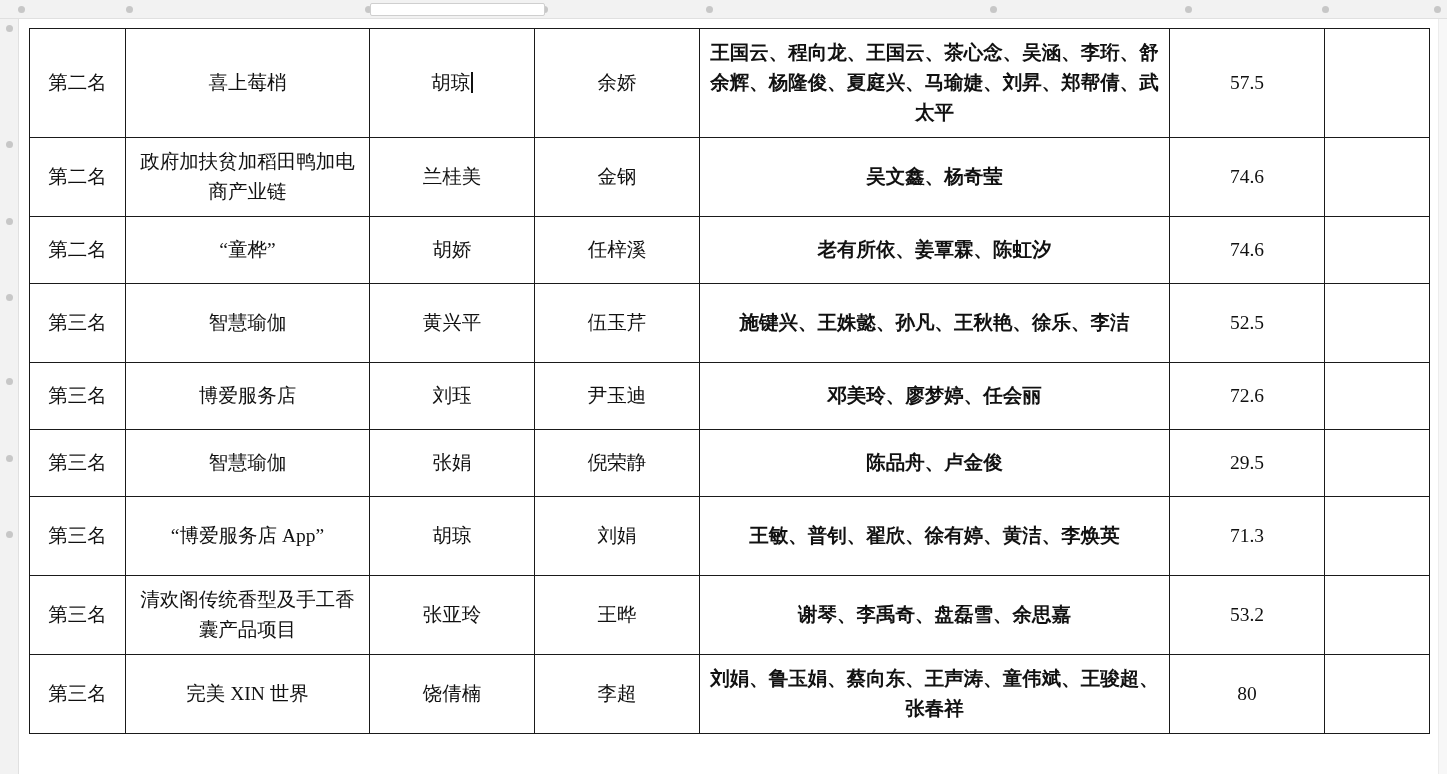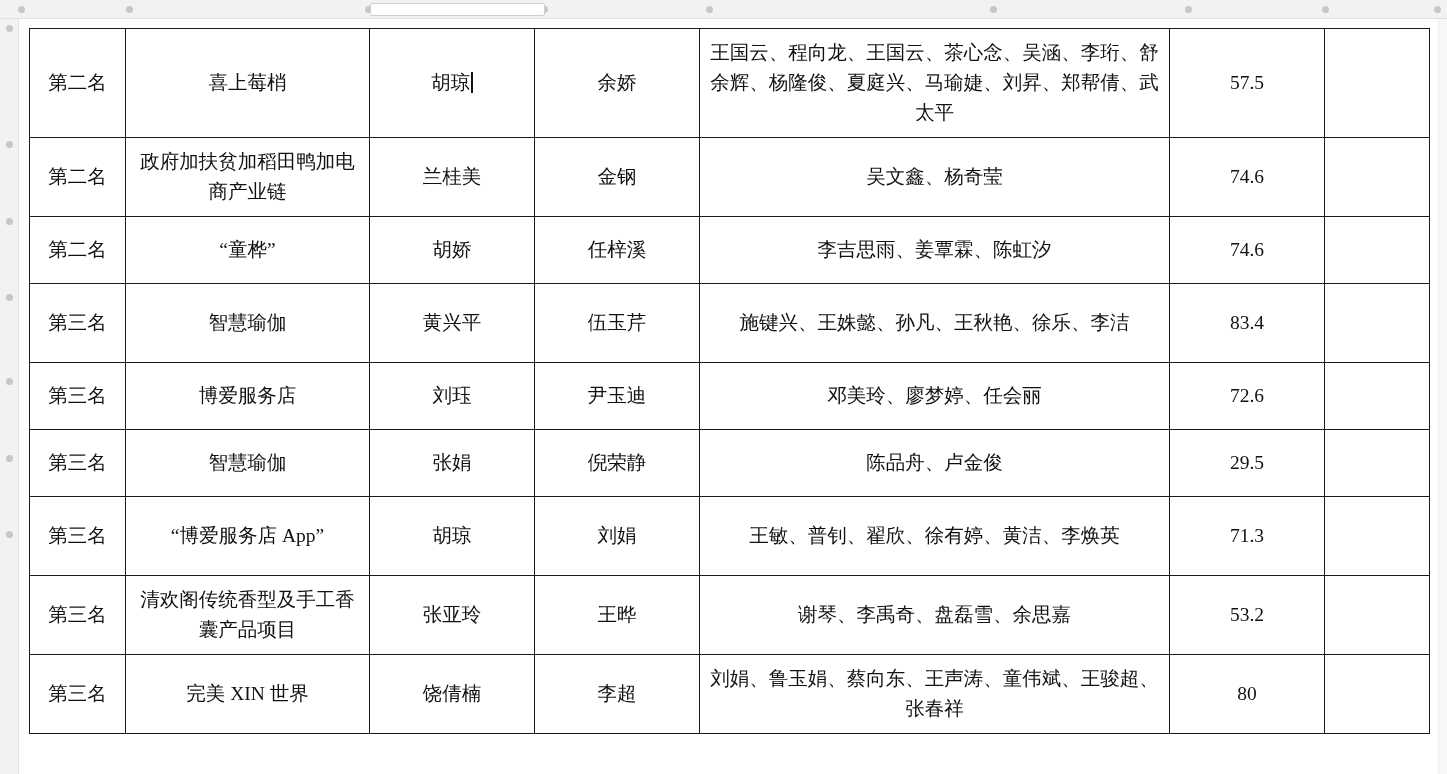--- a/index.html
+++ b/index.html
@@ -118,21 +118,21 @@
   col.c-rank    { width: 96px;  }
   col.c-project { width: 244px; }
   col.c-leader  { width: 165px; }
   col.c-advisor { width: 165px; }
   col.c-members { width: 470px; }
   col.c-score   { width: 155px; }
   col.c-blank   { width: 105px; }
 
   td.rank, td.leader, td.advisor, td.score { white-space: nowrap; }
   td.project { text-align: center; }
-  td.members { text-align: center; }
+  td.members { text-align: center; font-weight: bold; }
   td.blank { }
 
   
   .caret-host {
     position: relative;
     display: inline-block;
     white-space: nowrap;
   }
   .caret {
     display: inline-block;
@@ -209,32 +209,32 @@
           <td class="members">吴文鑫、杨奇莹</td>
           <td class="score">74.6</td>
           <td class="blank"></td>
         </tr>
 
         <tr class="short">
           <td class="rank">第二名</td>
           <td class="project">“童桦”</td>
           <td class="leader">胡娇</td>
           <td class="advisor">任梓溪</td>
-          <td class="members">李吉思雨、姜覃霖、陈虹汐</td>
+          <td class="members">老有所依、姜覃霖、陈虹汐</td>
           <td class="score">74.6</td>
           <td class="blank"></td>
         </tr>
 
         <tr class="mid">
           <td class="rank">第三名</td>
           <td class="project">智慧瑜伽</td>
           <td class="leader">黄兴平</td>
           <td class="advisor">伍玉芹</td>
           <td class="members">施键兴、王姝懿、孙凡、王秋艳、徐乐、李洁</td>
-          <td class="score">83.4</td>
+          <td class="score">52.5</td>
           <td class="blank"></td>
         </tr>
 
         <tr class="short">
           <td class="rank">第三名</td>
           <td class="project">博爱服务店</td>
           <td class="leader">刘珏</td>
           <td class="advisor">尹玉迪</td>
           <td class="members">邓美玲、廖梦婷、任会丽</td>
           <td class="score">72.6</td>

